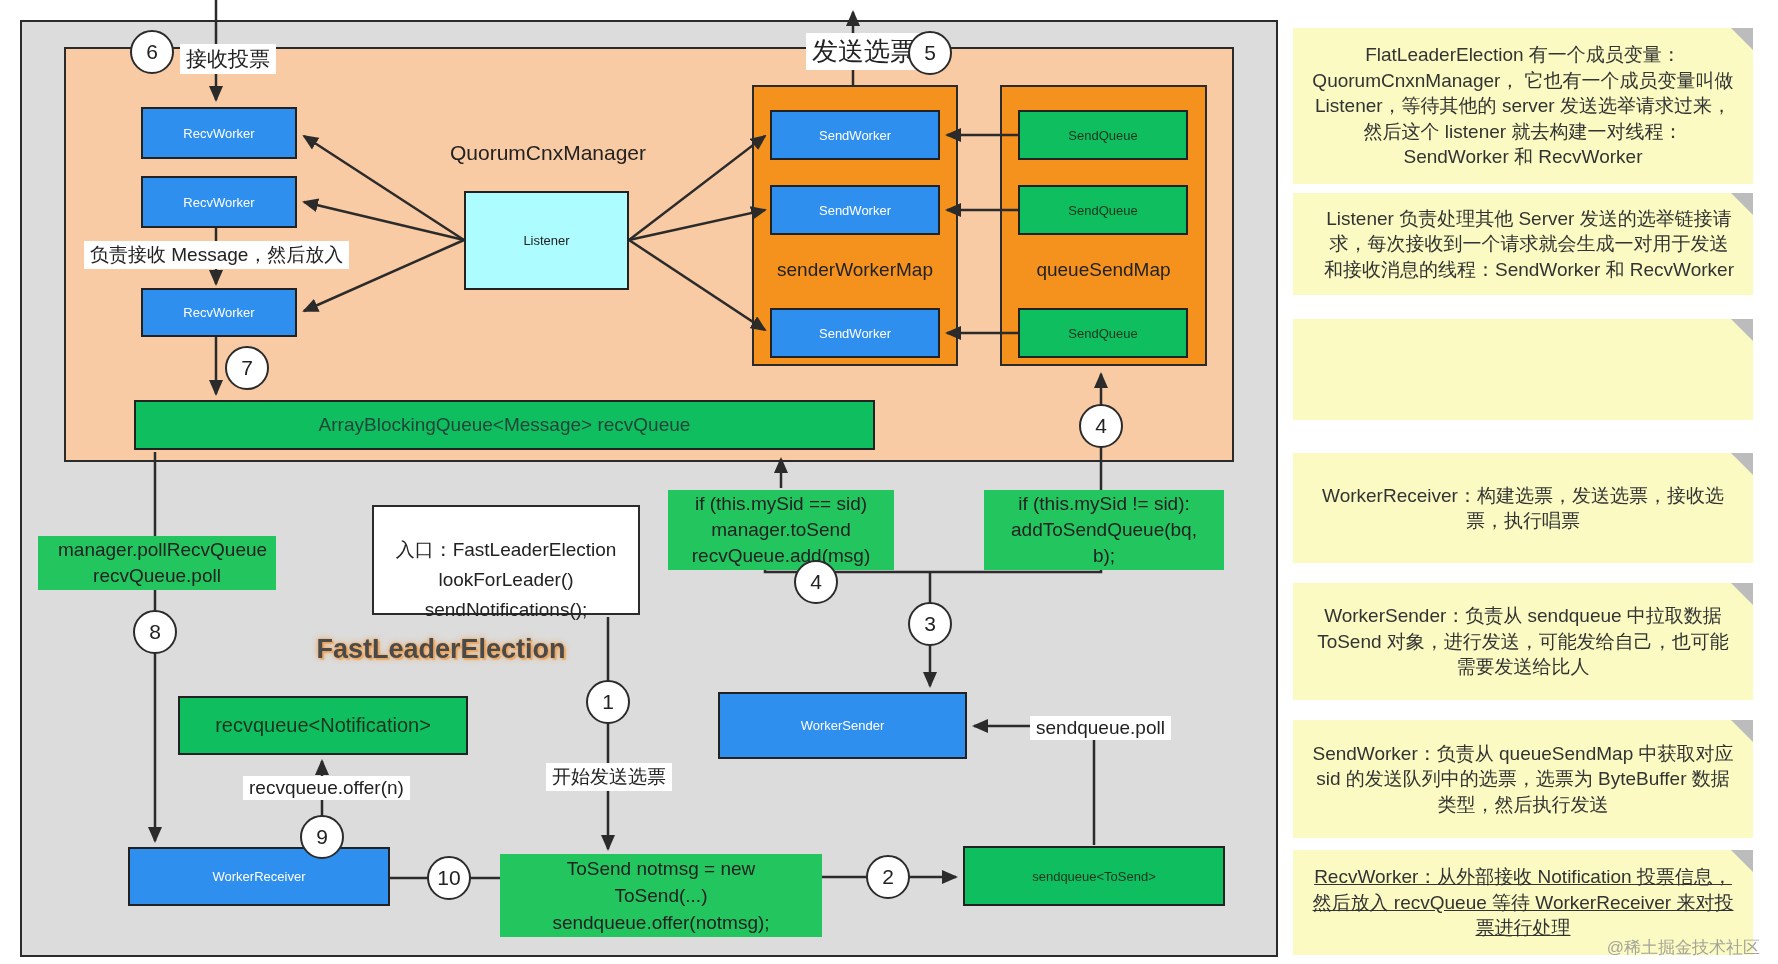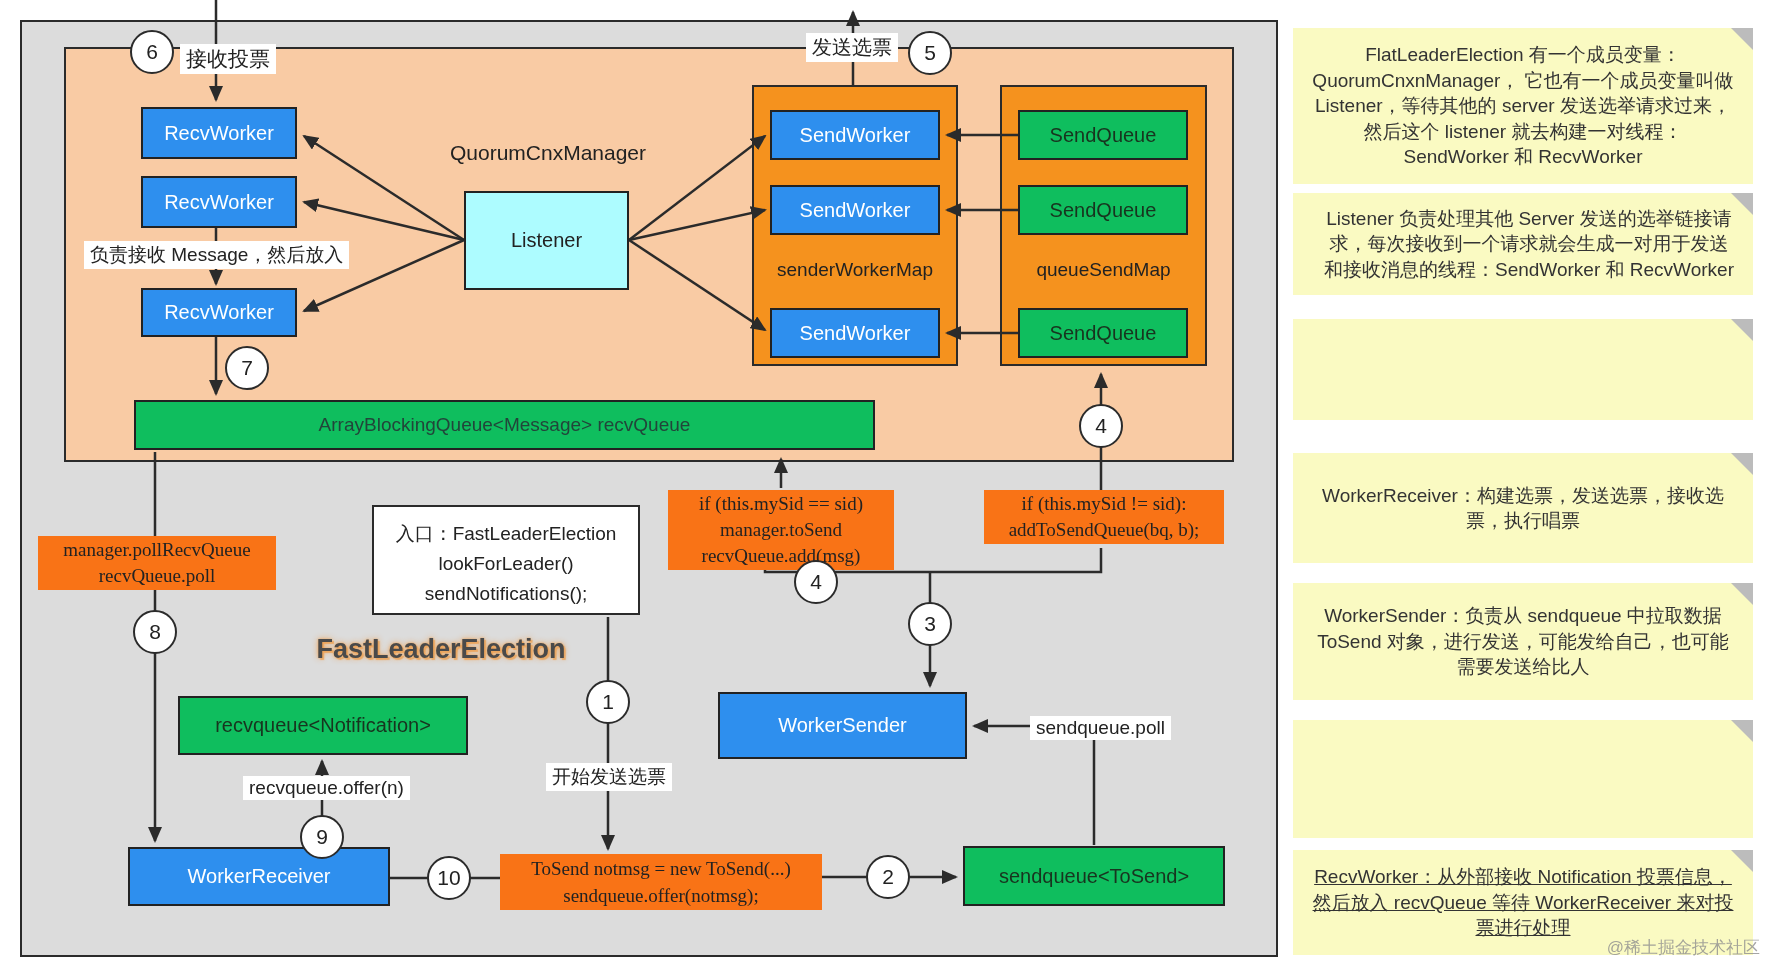--- a/index.html
+++ b/index.html
@@ -1,34 +1,34 @@
 <!DOCTYPE html>
 <html><head>
 <meta charset="utf-8">
 <style>
   html,body{margin:0;padding:0;background:#fff;}
   body{width:1778px;height:964px;position:relative;overflow:hidden;
        font-family:"Liberation Sans",sans-serif;color:#222;}
   .panel{position:absolute;border:2px solid #2b2b2b;box-sizing:border-box;z-index:1;}
   #lines{position:absolute;left:0;top:0;z-index:2;pointer-events:none;}
   .box{position:absolute;border:2px solid #222;box-sizing:border-box;display:flex;
-       align-items:center;justify-content:center;font-size:20px;z-index:3;}
+       align-items:center;justify-content:center;font-size:13px;z-index:3;}
   .blue{background:#2e8fee;color:#fff;}
   .green{background:#0fbe5e;color:#18341f;}
   .cyan{background:#adfcff;color:#222;}
   .lbl{position:absolute;background:#fff;color:#222;font-size:19px;padding:1px 6px;
        white-space:nowrap;z-index:4;}
-  .mlbl{position:absolute;background:#f97316;color:#222;font-size:19px;text-align:center;
-        line-height:26px;z-index:4;padding:1px 20px;box-sizing:border-box;font-family:Liberation Serif, serif;}
+  .mlbl{position:absolute;background:#22c55e;color:#222;font-size:19px;text-align:center;
+        line-height:26px;z-index:4;padding:1px 20px;box-sizing:border-box;}
   .clab{position:absolute;color:#222;font-size:20px;text-align:center;z-index:3;}
   .circle{position:absolute;width:44px;height:44px;border-radius:50%;background:#fff;
           border:2.5px solid #2b2b2b;display:flex;align-items:center;justify-content:center;
           font-size:21px;color:#222;box-sizing:border-box;z-index:6;}
   .entry{position:absolute;background:#fff;border:2px solid #2b2b2b;box-sizing:border-box;
-         text-align:center;font-size:19px;line-height:30px;padding-top:12px;z-index:4;}
+         text-align:center;font-size:19px;line-height:30px;padding-top:28px;z-index:4;}
   .title{position:absolute;font-size:27px;font-weight:bold;color:#4a4a4a;z-index:3;
          text-align:center;text-shadow:0 0 6px rgba(238,160,80,.95),0 0 2px rgba(238,160,80,.9),2px 2px 1px rgba(238,160,80,.75);}
   .note{position:absolute;left:1293px;width:460px;background:#fafac2;display:flex;
         align-items:center;justify-content:center;text-align:center;font-size:19px;
         line-height:25.5px;color:#333;padding:10px 16px;box-sizing:border-box;z-index:3;}
   .fold{position:absolute;top:0;right:0;width:0;height:0;
         border-left:22px solid transparent;border-top:22px solid #bcbcbc;}
   .watermark{position:absolute;left:1575px;top:936px;width:185px;text-align:right;
              font-size:17px;color:#8f8f8f;opacity:.8;z-index:7;}
 </style>
@@ -125,21 +125,21 @@
 
 <div class="box blue" style="left:718px;top:692px;width:249px;height:67px;">
     <span>WorkerSender</span>
   </div>
 
 <div class="box green" style="left:963px;top:846px;width:262px;height:60px;">
     <span>sendqueue&lt;ToSend&gt;</span>
   </div>
 
 <div class="lbl" style="left:180px;top:44px;font-size:21px;">接收投票</div>
-<div class="lbl" style="left:806px;top:33px;font-size:20px;font-family:Liberation Serif, serif;">发送选票</div>
+<div class="lbl" style="left:806px;top:33px;font-size:26px;font-family:Liberation Serif, serif;">发送选票</div>
 <div class="lbl" style="left:84px;top:241px;">负责接收 Message，然后放入</div>
 
 <div class="mlbl" style="left:38px;top:536px;width:238px;">
   <div>manager.pollRecvQueue</div>
   <div>recvQueue.poll</div>
 </div>
 
 <div class="mlbl" style="left:668px;top:490px;width:226px;">
   <div>if (this.mySid == sid)</div>
   <div>manager.toSend</div>
@@ -194,19 +194,20 @@
 <div class="note" style="top:453px;height:110px;">
   <span class="fold"></span>
   <span>WorkerReceiver：构建选票，发送选票，接收选票，执行唱票</span>
 </div>
 <div class="note" style="top:583px;height:117px;">
   <span class="fold"></span>
   <span>WorkerSender：负责从 sendqueue 中拉取数据 ToSend 对象，进行发送，可能发给自己，也可能需要发送给比人</span>
 </div>
 <div class="note" style="top:720px;height:118px;">
   <span class="fold"></span>
+  <span>SendWorker：负责从 queueSendMap 中获取对应 sid 的发送队列中的选票，选票为 ByteBuffer 数据类型，然后执行发送</span>
 </div>
 <div class="note" style="top:850px;height:105px;text-decoration:underline;">
   <span class="fold"></span>
   <span>RecvWorker：从外部接收 Notification 投票信息，然后放入 recvQueue 等待 WorkerReceiver 来对投票进行处理</span>
 </div>
 
 <div class="watermark">@稀土掘金技术社区</div>
 
 </body></html>

